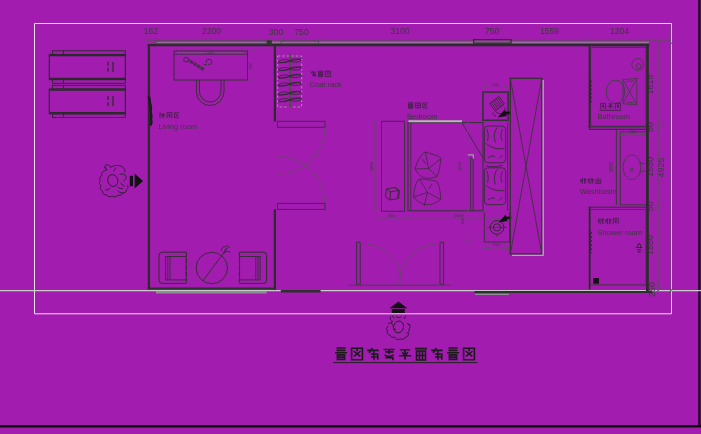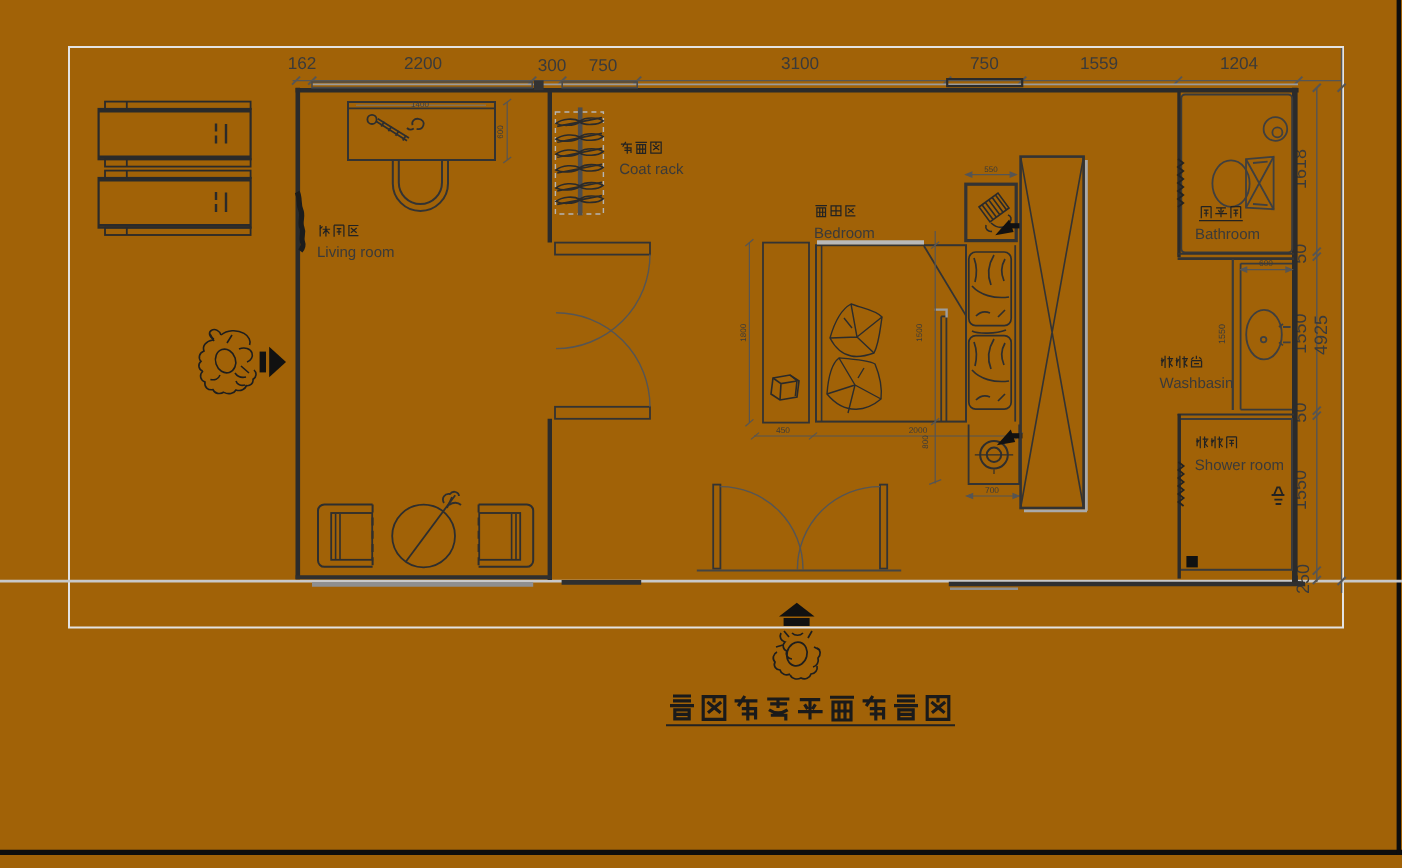--- a/index.html
+++ b/index.html
@@ -1,16 +1,16 @@
 <!DOCTYPE html>
 <html><head>
 <meta charset="utf-8">
 <style>
 html,body{margin:0;padding:0;background:#fff;}
-#page{position:relative;width:701px;height:434px;background:#a16207;overflow:hidden;
+#page{position:relative;width:701px;height:434px;background:#a21caf;overflow:hidden;
 font-family:"Liberation Sans",sans-serif;}
 svg text{font-family:"Liberation Sans",sans-serif;fill:#3a3a3a;}
 </style>
 </head>
 <body>
 <div id="page">
 <svg width="701" height="434" viewBox="0 0 701 434">
 <defs>
 
 <g id="kA" fill="none">

